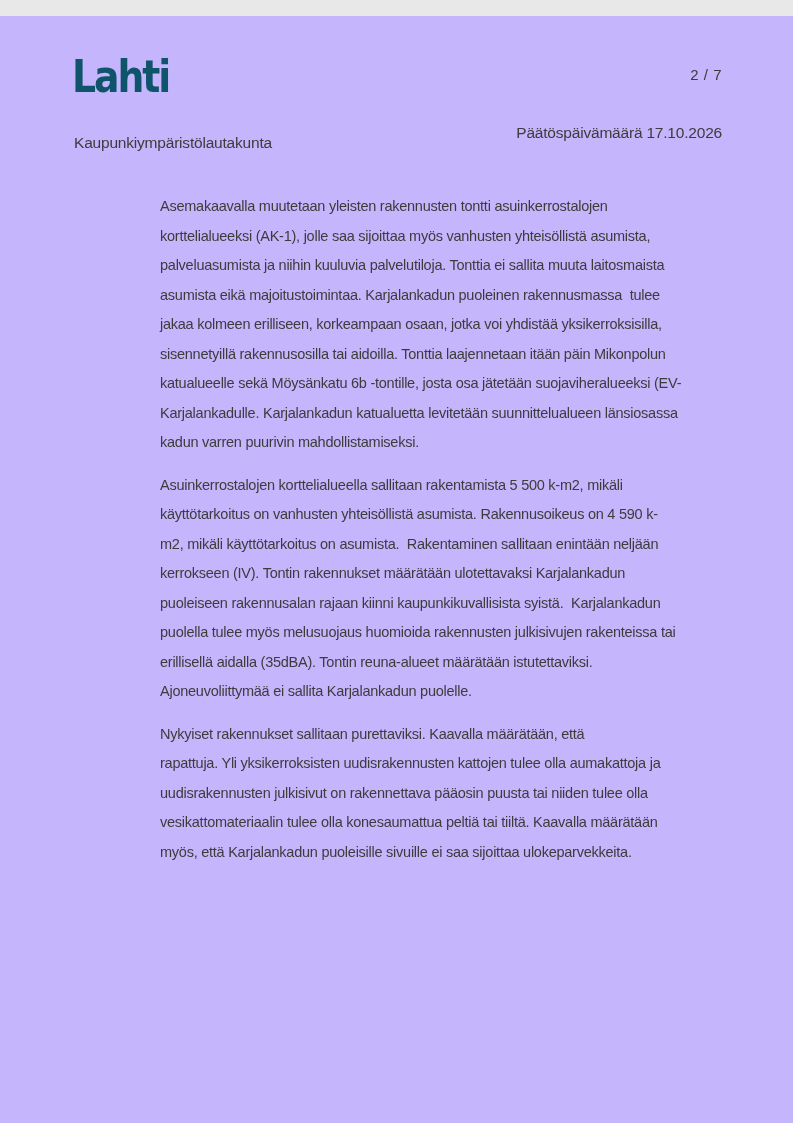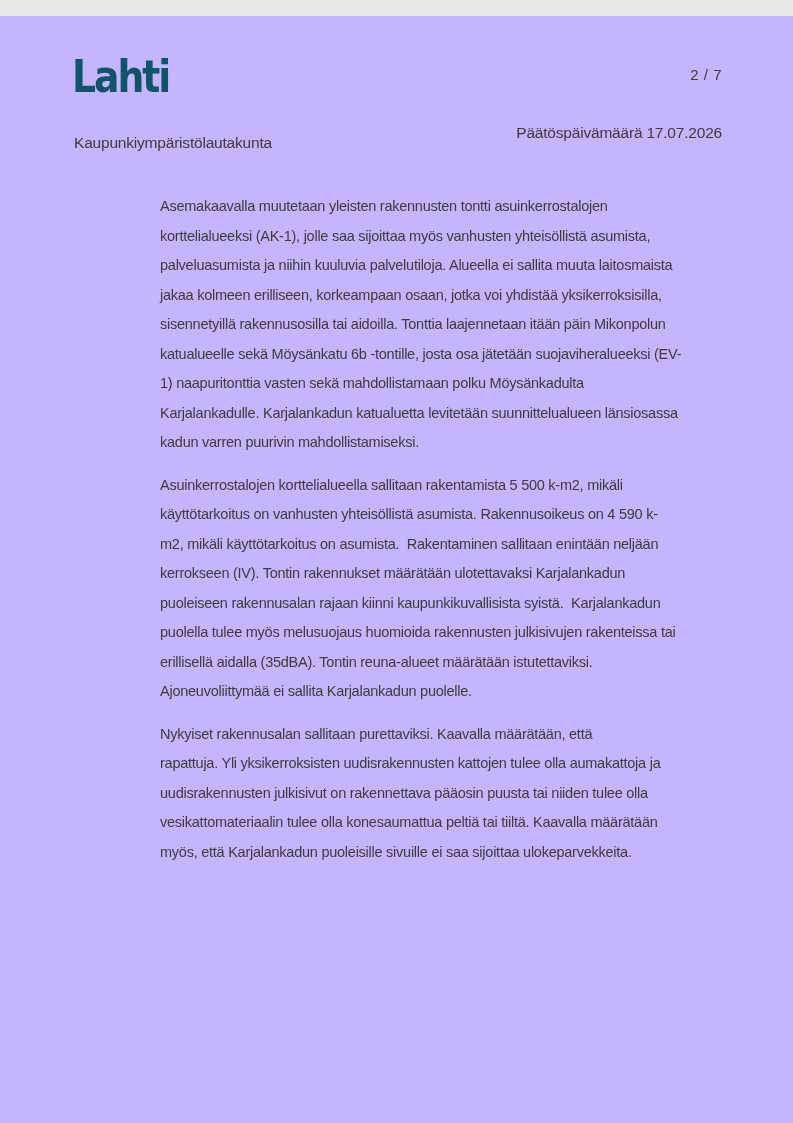--- a/index.html
+++ b/index.html
@@ -70,50 +70,50 @@
 <body>
 
 <div class="page">
 
   <div class="logo">Lahti</div>
 
   <div class="page-number">2 / 7</div>
 
   <div class="header-left">Kaupunkiympäristölautakunta</div>
 
-  <div class="header-right">Päätöspäivämäärä 17.07.2026</div>
+  <div class="header-right">Päätöspäivämäärä 17.10.2026</div>
 
   <div class="body-text">
 
 
     <div class="para">
       <div class="line">Asemakaavalla muutetaan yleisten rakennusten tontti asuinkerrostalojen</div>
       <div class="line">korttelialueeksi (AK-1), jolle saa sijoittaa myös vanhusten yhteisöllistä asumista,</div>
-      <div class="line">palveluasumista ja niihin kuuluvia palvelutiloja. Alueella ei sallita muuta laitosmaista</div>
+      <div class="line">palveluasumista ja niihin kuuluvia palvelutiloja. Tonttia ei sallita muuta laitosmaista</div>
+      <div class="line">asumista eikä majoitustoimintaa. Karjalankadun puoleinen rakennusmassa  tulee</div>
       <div class="line">jakaa kolmeen erilliseen, korkeampaan osaan, jotka voi yhdistää yksikerroksisilla,</div>
       <div class="line">sisennetyillä rakennusosilla tai aidoilla. Tonttia laajennetaan itään päin Mikonpolun</div>
       <div class="line">katualueelle sekä Möysänkatu 6b -tontille, josta osa jätetään suojaviheralueeksi (EV-</div>
-      <div class="line">1) naapuritonttia vasten sekä mahdollistamaan polku Möysänkadulta</div>
       <div class="line">Karjalankadulle. Karjalankadun katualuetta levitetään suunnittelualueen länsiosassa</div>
       <div class="line">kadun varren puurivin mahdollistamiseksi.</div>
     </div>
 
     <div class="para">
       <div class="line">Asuinkerrostalojen korttelialueella sallitaan rakentamista 5 500 k-m2, mikäli</div>
       <div class="line">käyttötarkoitus on vanhusten yhteisöllistä asumista. Rakennusoikeus on 4 590 k-</div>
       <div class="line">m2, mikäli käyttötarkoitus on asumista.  Rakentaminen sallitaan enintään neljään</div>
       <div class="line">kerrokseen (IV). Tontin rakennukset määrätään ulotettavaksi Karjalankadun</div>
       <div class="line">puoleiseen rakennusalan rajaan kiinni kaupunkikuvallisista syistä.  Karjalankadun</div>
       <div class="line">puolella tulee myös melusuojaus huomioida rakennusten julkisivujen rakenteissa tai</div>
       <div class="line">erillisellä aidalla (35dBA). Tontin reuna-alueet määrätään istutettaviksi.</div>
       <div class="line">Ajoneuvoliittymää ei sallita Karjalankadun puolelle.</div>
     </div>
 
     <div class="para">
-      <div class="line">Nykyiset rakennusalan sallitaan purettaviksi. Kaavalla määrätään, että</div>
+      <div class="line">Nykyiset rakennukset sallitaan purettaviksi. Kaavalla määrätään, että</div>
       <div class="line">rapattuja. Yli yksikerroksisten uudisrakennusten kattojen tulee olla aumakattoja ja</div>
       <div class="line">uudisrakennusten julkisivut on rakennettava pääosin puusta tai niiden tulee olla</div>
       <div class="line">vesikattomateriaalin tulee olla konesaumattua peltiä tai tiiltä. Kaavalla määrätään</div>
       <div class="line">myös, että Karjalankadun puoleisille sivuille ei saa sijoittaa ulokeparvekkeita.</div>
     </div>
 
   </div>
 
 </div>
 

